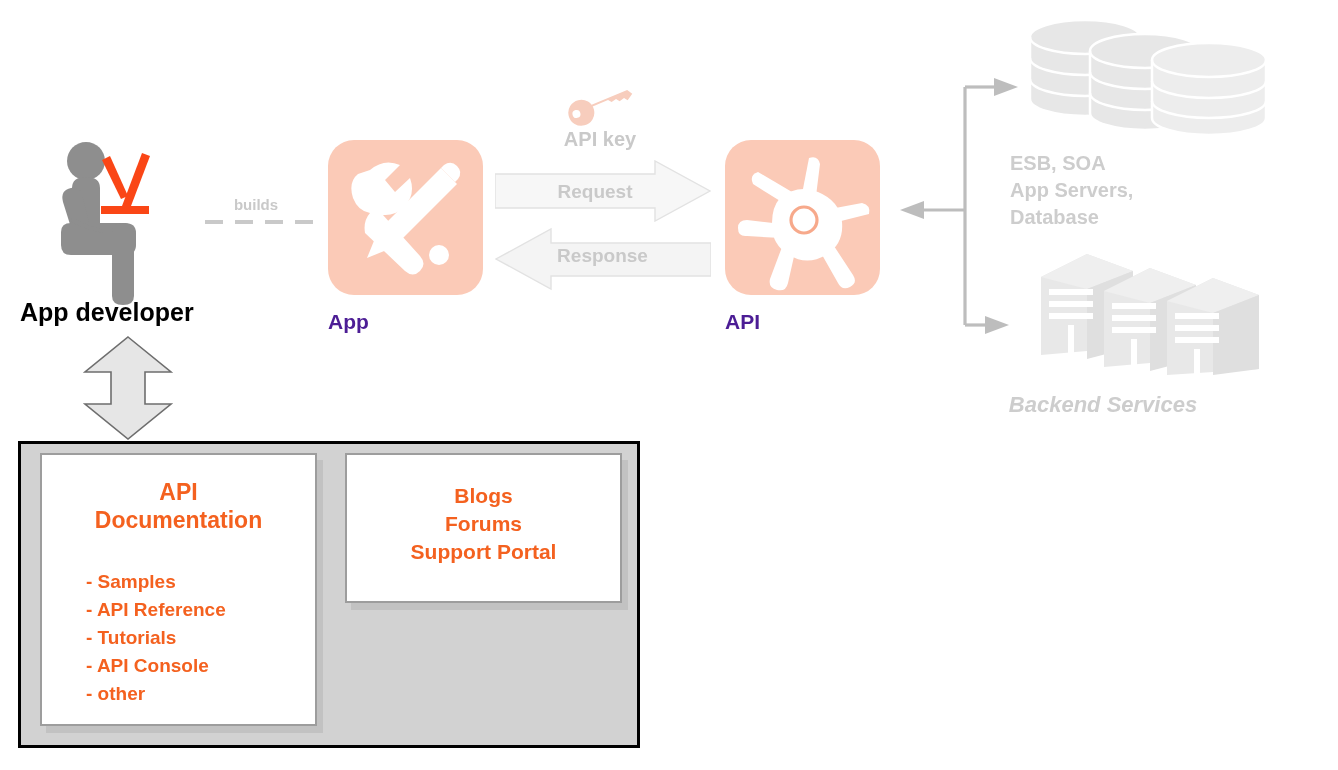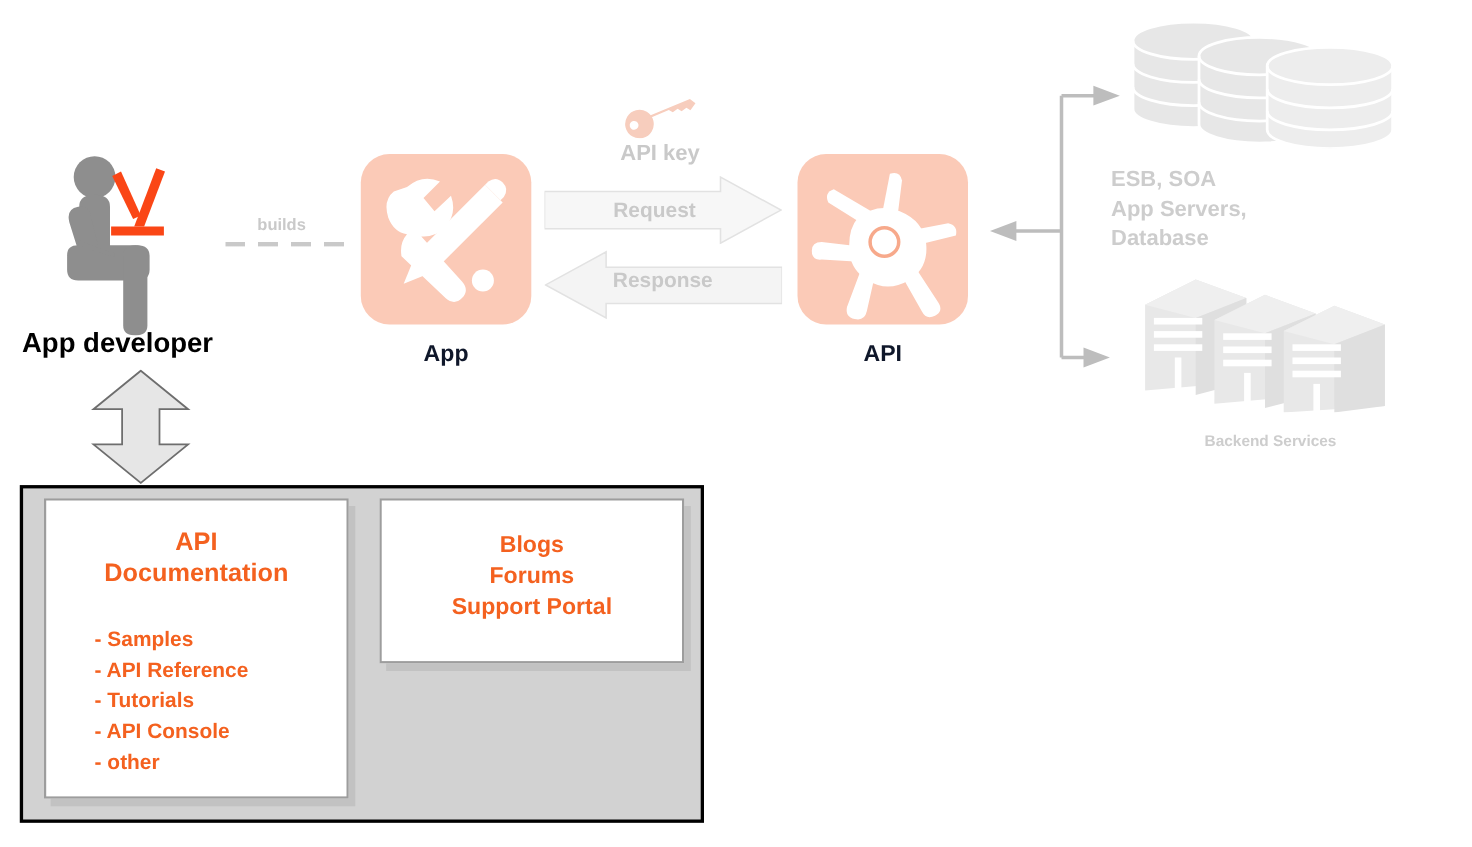--- a/index.html
+++ b/index.html
@@ -16,21 +16,21 @@
   
   #builds-label{left:196px;top:196px;width:120px;text-align:center;
       font-size:15px;font-weight:bold;color:#c9c9c9;}
   #builds-dash{left:205px;top:220px;width:112px;height:4px;
       background:repeating-linear-gradient(to right,#c9c9c9 0 18px,transparent 18px 30px);}
 
   
   .tile{border-radius:26px;background:#fbcab7;}
   #app-tile{left:328px;top:140px;width:155px;height:155px;}
   #api-tile{left:725px;top:140px;width:155px;height:155px;}
-  .tile-label{font-size:21px;font-weight:bold;color:#0f172a;text-align:center;}
+  .tile-label{font-size:21px;font-weight:bold;color:#4c1d95;}
   #app-label{left:328px;top:310px;width:155px;}
   #api-label{left:725px;top:310px;width:155px;}
 
   
   #apikey-icon{left:560px;top:84px;width:80px;height:42px;}
   #apikey-label{left:520px;top:128px;width:160px;text-align:center;
       font-size:20px;font-weight:bold;color:#c9c9c9;}
 
   
   #request-arrow{left:495px;top:160px;width:216px;height:62px;}
@@ -42,22 +42,22 @@
   
   #backend-connector{left:890px;top:60px;width:130px;height:290px;}
 
   
   #database-icon{left:1020px;top:15px;width:265px;height:120px;}
   #database-label{left:1010px;top:150px;width:290px;text-align:left;
       font-size:20px;font-weight:bold;color:#cdcdcd;line-height:1.35;}
 
   
   #servers-icon{left:1035px;top:245px;width:235px;height:130px;}
-  #servers-label{left:990px;top:392px;width:330px;text-align:center;
-      font-size:14px;font-weight:bold;color:#cdcdcd;}
+  #servers-label{left:938px;top:392px;width:330px;text-align:center;
+      font-size:22px;font-weight:bold;color:#cdcdcd;font-style:italic;}
 
   
   #dev-docs-arrow{left:82px;top:336px;width:92px;height:104px;}
 
   
   #docs-panel{left:18px;top:441px;width:622px;height:307px;
       background:#d2d2d2;border:3px solid #000;box-sizing:border-box;}
   .card-shadow{background:#c2c2c2;}
   .card{background:#ffffff;border:2px solid #9d9d9d;box-sizing:border-box;}
 

